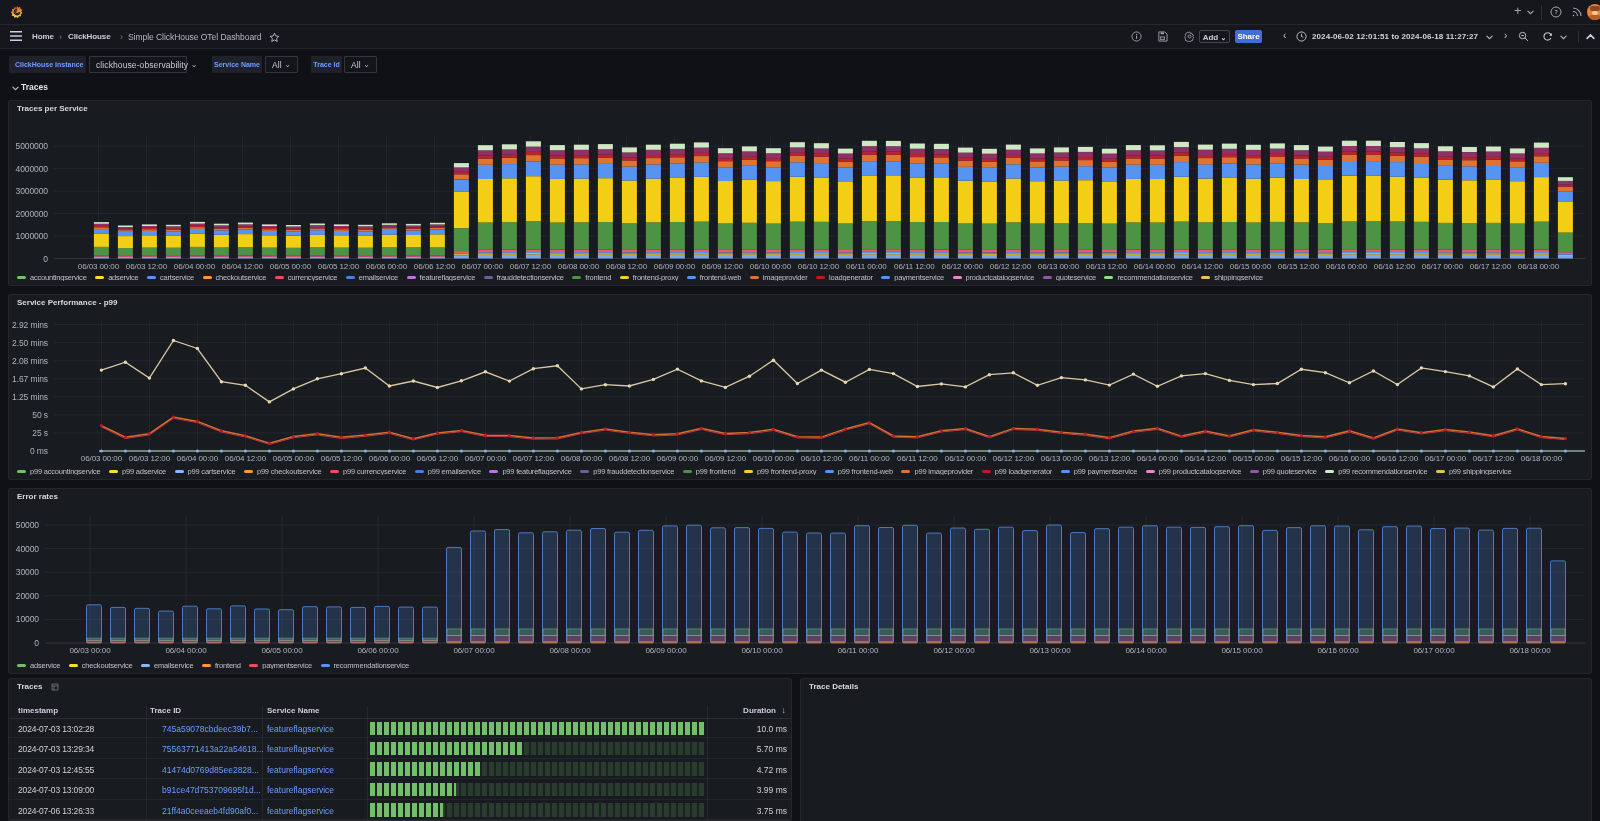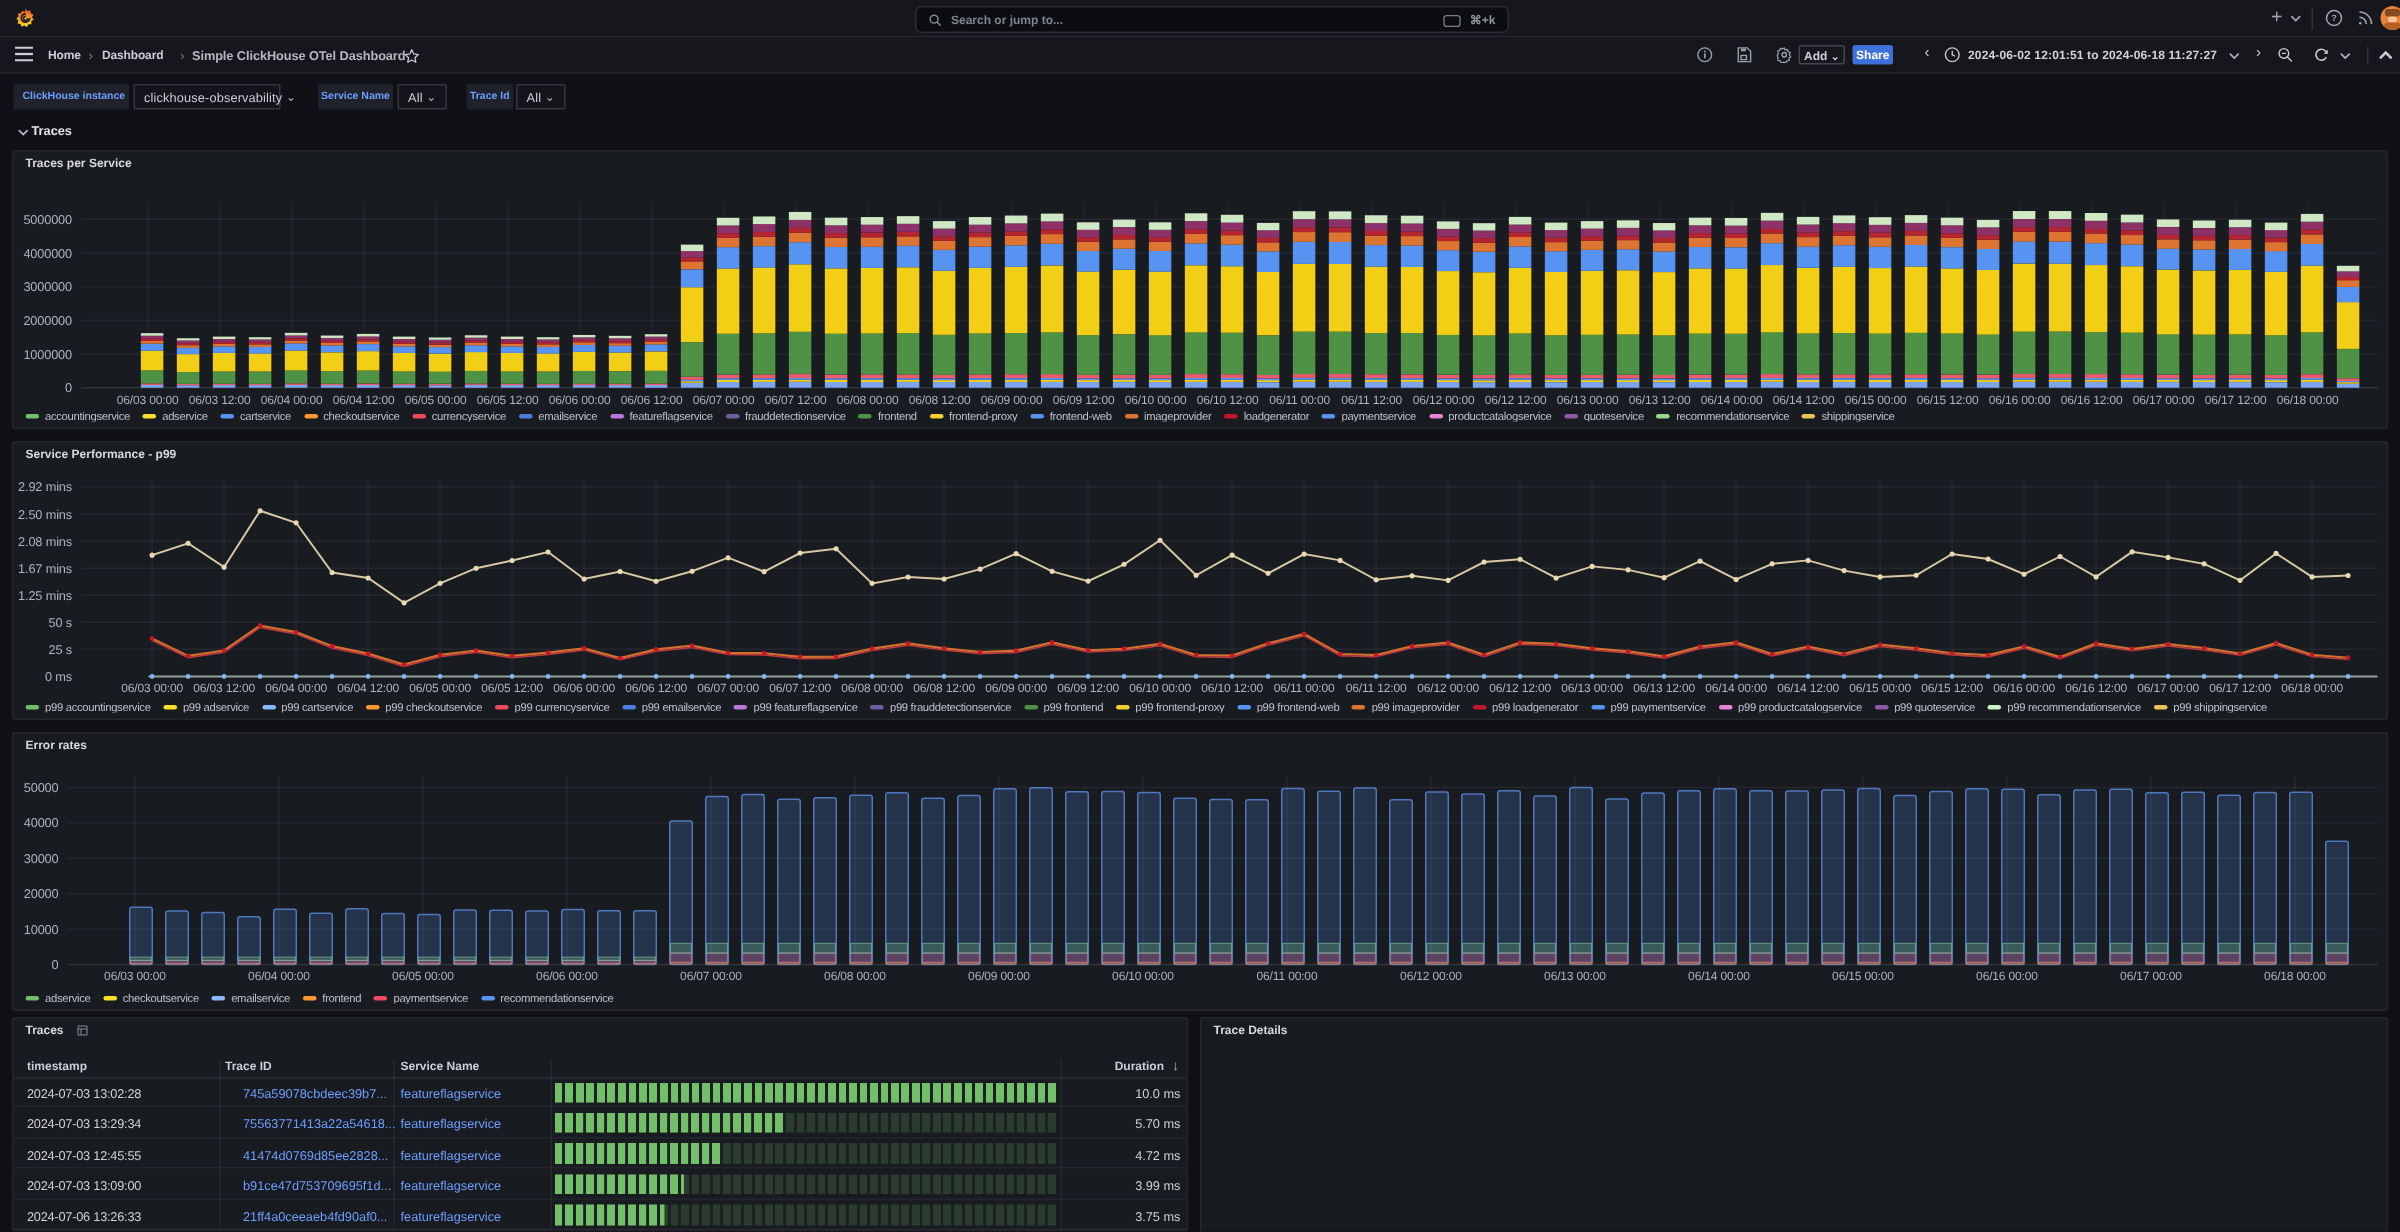--- a/index.html
+++ b/index.html
@@ -1,21 +1,21 @@
 <!DOCTYPE html>
 <html><head><meta charset="utf-8"><title>d</title><style>
 *{margin:0;padding:0;box-sizing:border-box}
 html,body{width:1600px;height:821px;overflow:hidden;background:#101116;
  font-family:"Liberation Sans",sans-serif;-webkit-font-smoothing:antialiased}
 .abs{position:absolute}
 #app{position:relative;width:1600px;height:821px}
 .topnav{position:absolute;left:0;top:0;width:1600px;height:25px;background:#16171d;border-bottom:1px solid #26282e}
 .toolbar{position:absolute;left:0;top:25px;width:1600px;height:24px;background:#16171d;border-bottom:1px solid #222429}
 .crumb{font-size:8px;letter-spacing:-.1px;color:#ccccdc;font-weight:700}
-.crumb2{font-size:8.5px;letter-spacing:-.05px;color:#b6b6c0;font-weight:700}
+.crumb2{font-size:8.5px;letter-spacing:-.05px;color:#b6b6c0;font-weight:400}
 .sep{color:#7b7f87;font-size:9px}
 .searchbox{position:absolute;left:610px;top:4px;width:396px;height:18px;background:#0c0d11;
  border:1px solid #2c2e36;border-radius:4px;color:#7f848d;font-size:8px;font-weight:700}
 .panel{position:absolute;background:#181b20;border:1px solid #25272d;border-radius:2px}
 .ptitle{position:absolute;left:8px;top:3px;font-size:8px;font-weight:700;color:#d8d9da;letter-spacing:0}
 .ax{font-size:8px;fill:#aeb3bc;font-family:"Liberation Sans",sans-serif;letter-spacing:-.1px}
 .ay{font-size:8.5px}
 .legend{position:absolute;left:8px;bottom:4px;right:6px;height:9px;line-height:9px;white-space:nowrap;overflow:hidden;font-size:7.5px;letter-spacing:-.2px;color:#c0c0cb}
 .li{margin-right:8.5px;display:inline-flex;align-items:center;gap:4px}
 .ld{display:inline-block;width:9px;height:3.5px;border-radius:1.5px}
@@ -44,31 +44,20 @@
         <defs>
           <linearGradient id="g1" x1="0" y1="0" x2="0" y2="1">
             <stop offset="0" stop-color="#e8502a"></stop>
             <stop offset="1" stop-color="#fade2a"></stop>
           </linearGradient>
         </defs>
         <path fill="url(#g1)" d="M12 1.5l2.2 2.6 3.3-.9.4 3.4 3.1 1.4-1.5 3 1.9 2.8-2.8 1.9.2 3.4-3.4.1-1.7 3-3-1.7-3.1 1.5-1.3-3.2-3.4-.5 1-3.3-2.4-2.4 2.5-2.3-.7-3.3 3.4-.3 1.5-3.1 3 1.6z"></path>
         <path fill="none" stroke="#181b24" stroke-width="2" d="M12.2 7.2a4.8 4.8 0 1 0 4.6 4.8"></path>
         <path fill="none" stroke="#181b24" stroke-width="1.8" d="M12.2 10a2.4 2.4 0 1 0 2.3 2.4"></path>
       </svg>
-      <div class="searchbox">
-        <svg class="abs" style="left:8px;top:4px" width="9" height="9" viewBox="0 0 24 24">
-          <circle cx="10" cy="10" r="7" fill="none" stroke="#868b94" stroke-width="2.6"></circle>
-          <line x1="15.5" y1="15.5" x2="21" y2="21" stroke="#868b94" stroke-width="2.6" stroke-linecap="round"></line>
-        </svg>
-        <span class="abs" style="left:23px;top:4px">Search or jump to...</span>
-        <svg class="abs" style="right:31px;top:5px" width="12" height="8" viewBox="0 0 13 9">
-          <rect x="0.5" y="0.5" width="12" height="8" rx="2" fill="none" stroke="#787d86"></rect>
-        </svg>
-        <span class="abs" style="right:8px;top:4px;color:#8d929b">⌘+k</span>
-      </div>
       <span class="abs" style="left:1514px;top:3px;color:#a2a6ae;font-size:13px;font-weight:400">+</span>
       <svg class="abs" style="left:1527px;top:10px" width="7" height="5" viewBox="0 0 12 8">
         <path d="M1.5 1.5L6 6l4.5-4.5" fill="none" stroke="#a2a6ae" stroke-width="2" stroke-linecap="round"></path>
       </svg>
       <div class="abs" style="left:1541px;top:5px;width:1px;height:15px;background:#2e3036"></div>
       <svg class="abs" style="left:1550px;top:6px" width="12" height="12" viewBox="0 0 24 24">
         <circle cx="12" cy="12" r="10" fill="none" stroke="#a2a6ae" stroke-width="2"></circle>
         <text x="12" y="16.5" text-anchor="middle" font-size="12" fill="#a2a6ae" font-weight="bold" font-family="Liberation Sans">?</text>
       </svg>
       <svg class="abs" style="left:1571px;top:6px" width="12" height="12" viewBox="0 0 24 24">
@@ -83,21 +72,21 @@
       </div>
     </div>
     <div class="toolbar">
       <svg class="abs" style="left:10px;top:6px" width="12" height="10" viewBox="0 0 24 20">
         <rect x="0" y="0" width="24" height="3" fill="#ccccdc"></rect>
         <rect x="0" y="8.5" width="24" height="3" fill="#ccccdc"></rect>
         <rect x="0" y="17" width="24" height="3" fill="#ccccdc"></rect>
       </svg>
       <span class="abs crumb" style="left:32px;top:7px">Home</span>
       <span class="abs sep" style="left:59px;top:7px">›</span>
-      <span class="abs crumb" style="left:68px;top:7px">Dashboard</span>
+      <span class="abs crumb" style="left:68px;top:7px">ClickHouse</span>
       <span class="abs sep" style="left:120px;top:7px">›</span>
       <span class="abs crumb2" style="left:128px;top:7px">Simple ClickHouse OTel Dashboard</span>
       <svg class="abs" style="left:269px;top:7px" width="11" height="11" viewBox="0 0 24 24">
         <path d="M12 2.5l2.9 6.2 6.6.8-4.9 4.6 1.3 6.6-5.9-3.3-5.9 3.3 1.3-6.6-4.9-4.6 6.6-.8z" fill="none" stroke="#ccccdc" stroke-width="1.8" stroke-linejoin="round"></path>
       </svg>
       <svg class="abs" style="left:1131px;top:6px" width="11" height="11" viewBox="0 0 24 24">
         <circle cx="12" cy="12" r="10" fill="none" stroke="#9da2ab" stroke-width="2"></circle>
         <rect x="11" y="10" width="2.4" height="7" fill="#9da2ab"></rect>
         <rect x="11" y="6" width="2.4" height="2.4" fill="#9da2ab"></rect>
       </svg>

